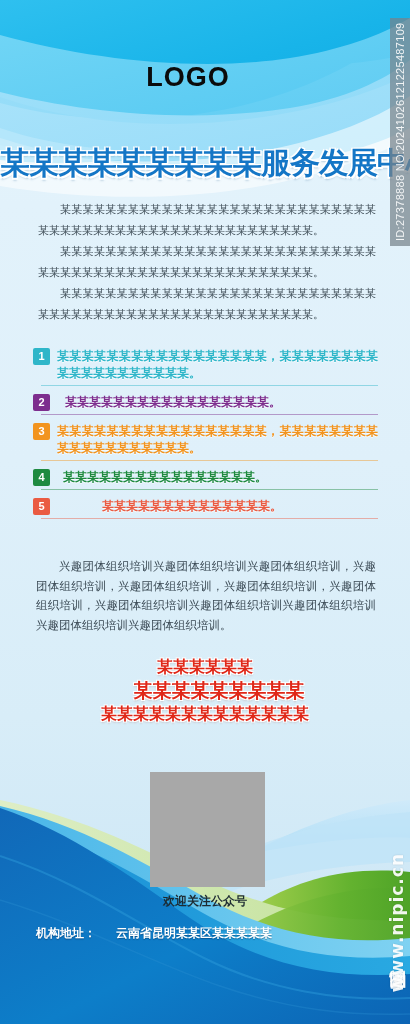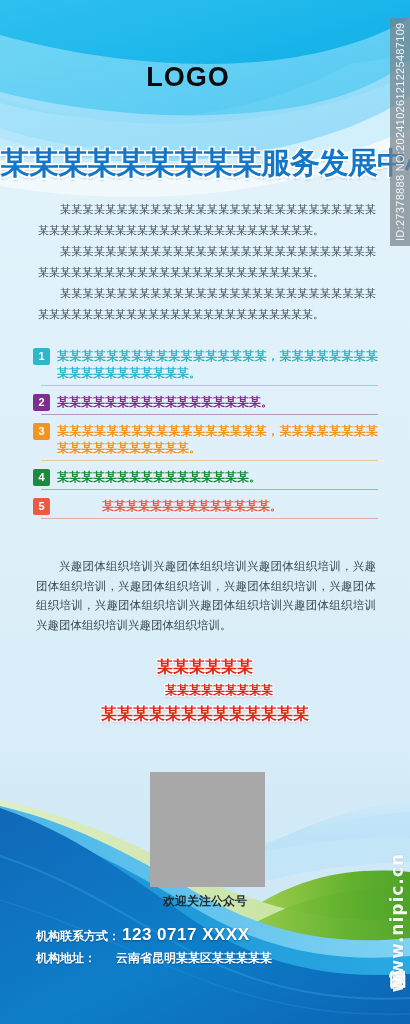--- a/index.html
+++ b/index.html
@@ -86,21 +86,21 @@
 
   
   .slogan { position: absolute; left: 0; top: 655px; width: 410px; text-align: center; }
   .slogan div {
     color: #e02718; font-weight: bold;
     text-shadow: -1px -1px 0 #fff, 1px -1px 0 #fff, -1px 1px 0 #fff, 1px 1px 0 #fff,
                  0 2px 2px rgba(150,90,80,.28);
     font-family: "DejaVu Sans", sans-serif;
   }
   .slogan .l1 { font-size: 16px; line-height: 23px; letter-spacing: 0px; }
-  .slogan .l2 { font-size: 12px; line-height: 24px; letter-spacing: 0px; padding-left: 28px; }
+  .slogan .l2 { font-size: 19px; line-height: 24px; letter-spacing: 0px; padding-left: 28px; }
   .slogan .l3 { font-size: 16px; line-height: 24px; letter-spacing: 0px; }
 
   
   .qr-box {
     position: absolute; left: 150px; top: 772px;
     width: 115px; height: 115px;
     background: #a8a8a8;
   }
   .qr-cap {
     position: absolute; left: 0; top: 893px; width: 410px;
@@ -256,37 +256,37 @@
       <div class="row">
         <div class="badge" style="background: rgb(47, 182, 201);">1</div>
         <div class="ltext" style="color: rgb(47, 182, 201);">某某某某某某某某某某某某某某某某某，某某某某某某某某某某某某某某某某某某某。</div>
       </div>
       <div class="lrule" style="border-top-color: rgb(47, 182, 201);"></div>
     </div>
 
     <div class="litem">
       <div class="row">
         <div class="badge" style="background: rgb(125, 46, 142);">2</div>
-        <div class="ltext" style="color: rgb(125, 46, 142);">某某某某某某某某某某某某某某某某某。</div>
+        <div class="ltext" style="color: rgb(125, 46, 142); margin-left: 8px;">某某某某某某某某某某某某某某某某某。</div>
       </div>
       <div class="lrule" style="border-top-color: rgb(125, 46, 142);"></div>
     </div>
 
     <div class="litem">
       <div class="row">
         <div class="badge" style="background: rgb(242, 148, 31);">3</div>
         <div class="ltext" style="color: rgb(242, 148, 31);">某某某某某某某某某某某某某某某某某，某某某某某某某某某某某某某某某某某某某。</div>
       </div>
       <div class="lrule" style="border-top-color: rgb(242, 148, 31);"></div>
     </div>
 
     <div class="litem">
       <div class="row">
         <div class="badge" style="background: rgb(30, 138, 64);">4</div>
-        <div class="ltext" style="color: rgb(30, 138, 64);">某某某某某某某某某某某某某某某某。</div>
+        <div class="ltext" style="color: rgb(30, 138, 64); margin-left: 6px;">某某某某某某某某某某某某某某某某。</div>
       </div>
       <div class="lrule" style="border-top-color: rgb(30, 138, 64);"></div>
     </div>
 
     <div class="litem">
       <div class="row">
         <div class="badge" style="background: rgb(234, 91, 66);">5</div>
         <div class="ltext" style="color: rgb(234, 91, 66); margin-left: 45px;">某某某某某某某某某某某某某某。</div>
       </div>
       <div class="lrule" style="border-top-color: rgb(234, 91, 66);"></div>
@@ -300,24 +300,20 @@
     <div class="l1">某某某某某某</div>
     <div class="l2">某某某某某某某某某</div>
     <div class="l3">某某某某某某某某某某某某某</div>
   </div>
 
   <div class="qr-box"></div>
   <div class="qr-cap">欢迎关注公众号</div>
 
   <div class="footer">
     <div class="f-row">
-      <span class="f-label">机构联系方式：</span>
-      <span class="f-phone">123 0717 XXXX</span>
-    </div>
-    <div class="f-row">
       <span class="f-label">机构地址：</span>
       <span class="f-addr">云南省昆明某某区某某某某某</span>
     </div>
   </div>
 
   <div class="wm-id">ID:27378888 NO:20241026121225487109</div>
   <div class="wm-nipic">昵图网 www.nipic.cn</div>
 
 </div>
 

